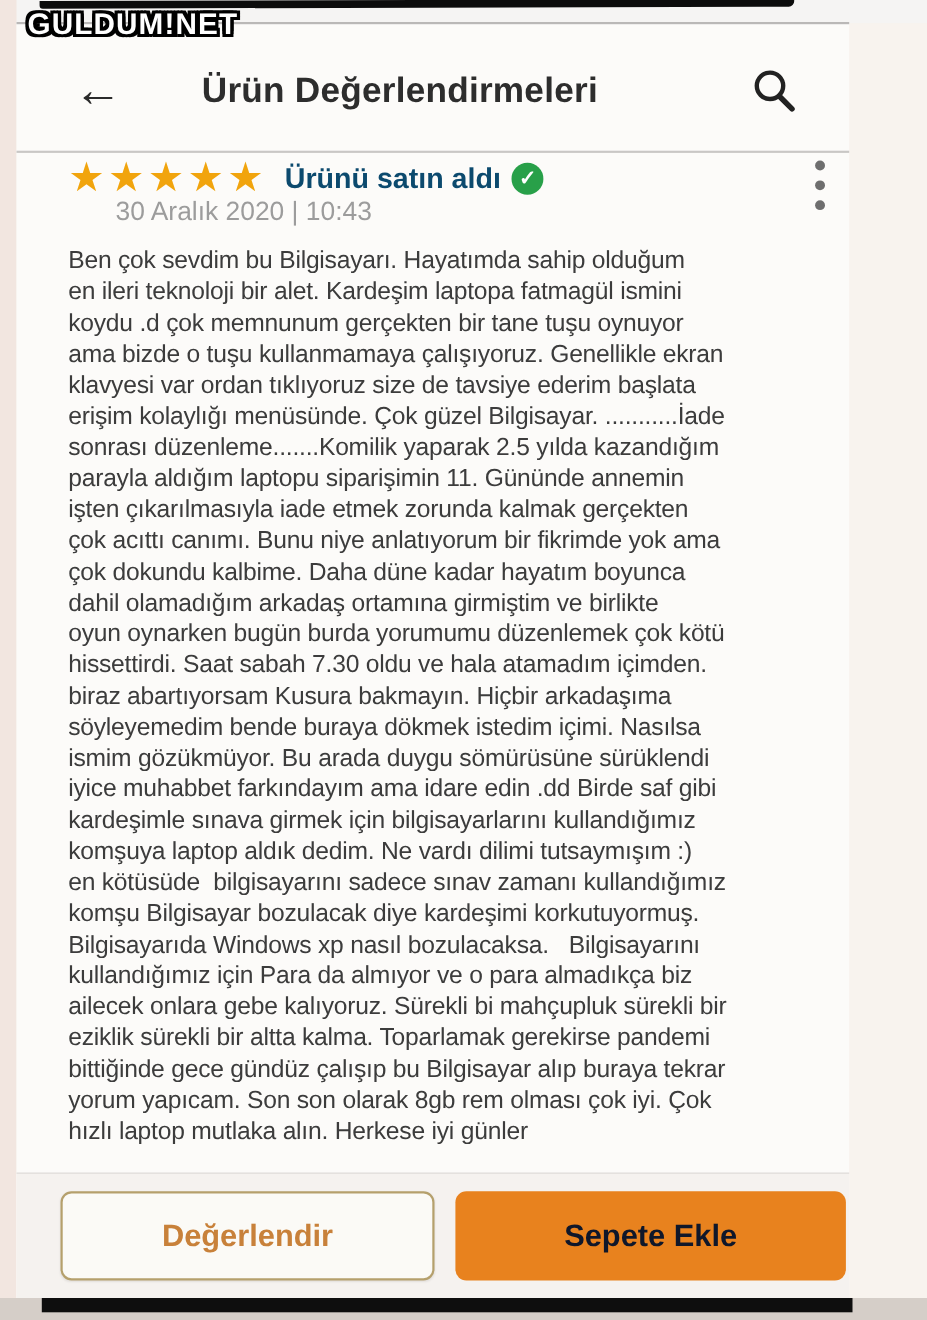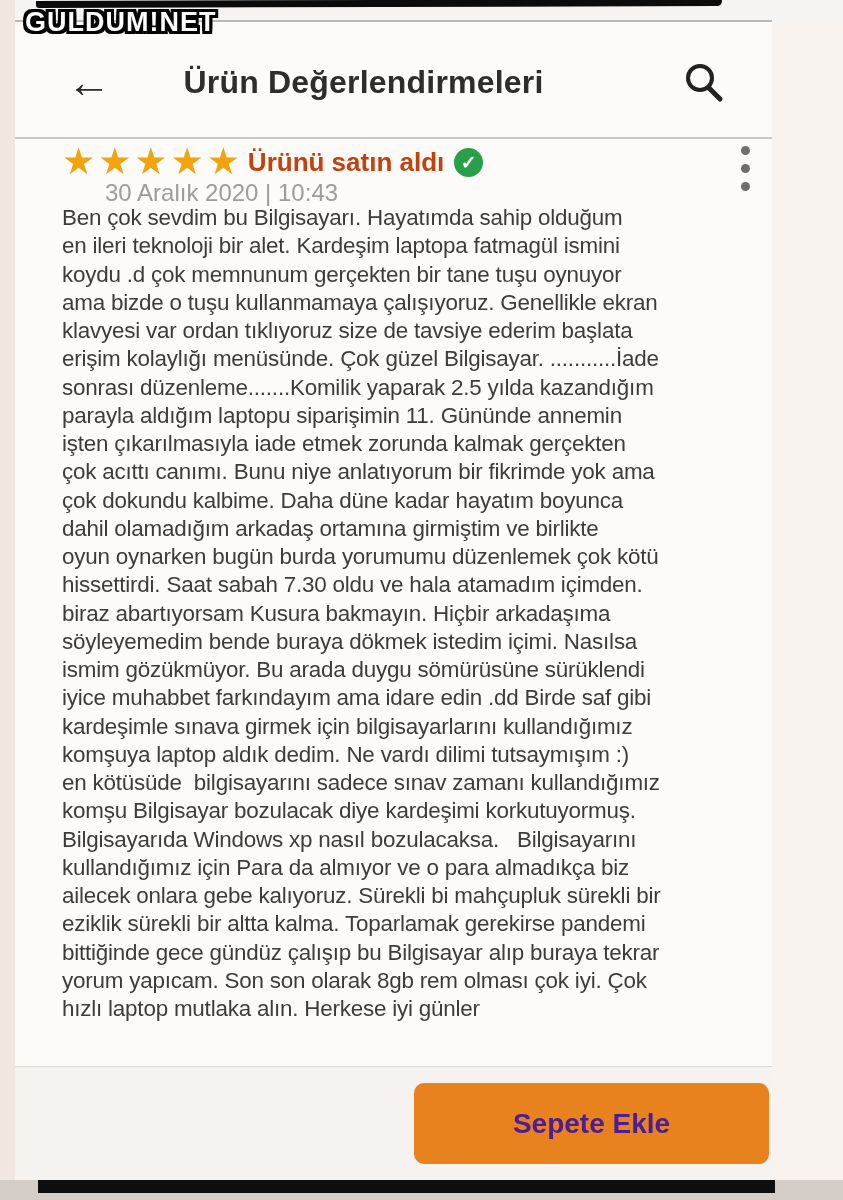--- a/index.html
+++ b/index.html
@@ -26,51 +26,51 @@
   }
   
   .app-header{ position:relative; height:117px; }
   .back-btn{ position:absolute; left:52px; top:38px; font-size:44px; color:#2b2b2b; line-height:44px; cursor:pointer; }
   .page-title{ position:absolute; left:0; right:60px; top:42px; text-align:center; font-size:32px; font-weight:bold; color:#2d2d2d; letter-spacing:0.2px; }
   .search-btn{ position:absolute; right:45px; top:38px; width:46px; height:46px; cursor:pointer; }
   .header-rule{ position:absolute; left:0; top:115px; width:100%; height:2px; background:#c9c7c5; }
   
   .review-head{ position:absolute; left:47px; top:122px; display:flex; align-items:center; }
   .stars{ font-size:37px; color:#f1a40d; letter-spacing:3px; line-height:36px; }
-  .purchase-label{ margin-left:5px; font-size:26px; font-weight:bold; color:#c2410c; }
+  .purchase-label{ margin-left:16px; font-size:26px; font-weight:bold; color:#0c4a6e; }
   .check-badge{
     margin-left:10px; width:29px; height:29px; border-radius:50%;
     background:#28a049; color:#fff; font-size:19px; font-weight:bold;
     display:flex; align-items:center; justify-content:center;
   }
   .kebab{ position:absolute; right:18px; top:120px; display:flex; flex-direction:column; gap:9px; padding:4px; cursor:pointer; }
   .kebab i{ width:9px; height:9px; border-radius:50%; background:#6e6e6e; }
   .review-date{ position:absolute; left:47px; top:157px; font-size:24px; color:#9c9c9c;margin-left:43px; }
   
   .review-body{
-    position:absolute; left:47px; top:182px; width:712px;
+    position:absolute; left:47px; top:201px; width:712px;
     font-size:22.4px; line-height:28.25px; color:#3c3c3c;
     white-space:pre-wrap; letter-spacing:-0.2px;
   }
   
   .footer-bar{
     position:absolute; left:0; bottom:0; width:100%; height:114px;
     background:#f5f2ef; border-top:1px solid #dddad7;
     display:flex; align-items:center;
   }
   .btn{ height:81px; border-radius:10px; font-size:28px; font-weight:bold;
         display:flex; align-items:center; justify-content:center; cursor:pointer; }
   .btn-outline{
     position:absolute; left:40px; top:16px; width:340px;
     background:#fbfaf6; border:2px solid #b5a06c; color:#c8813a;
     box-shadow:0 1px 2px rgba(0,0,0,0.08);
   }
   .btn-fill{
     position:absolute; left:399px; top:16px; width:355px;
-    background:#e8821e; border:none; color:#4c1d95;
+    background:#e8821e; border:none; color:#0f172a;
   }
   .bottom-strip{ position:absolute; left:0; top:1180px; width:843px; height:20px; background:#d5cec8; }
   .black-bottom{ position:absolute; left:38px; top:1180px; width:737px; height:13px; background:#0e0e0e; z-index:5; }
 </style>
 </head>
 <body>
 
 <div class="top-strip"></div>
 <div class="left-strip"></div>
 <div class="black-top"></div>
@@ -128,19 +128,20 @@
 komşu Bilgisayar bozulacak diye kardeşimi korkutuyormuş.
 Bilgisayarıda Windows xp nasıl bozulacaksa.   Bilgisayarını
 kullandığımız için Para da almıyor ve o para almadıkça biz
 ailecek onlara gebe kalıyoruz. Sürekli bi mahçupluk sürekli bir
 eziklik sürekli bir altta kalma. Toparlamak gerekirse pandemi
 bittiğinde gece gündüz çalışıp bu Bilgisayar alıp buraya tekrar
 yorum yapıcam. Son son olarak 8gb rem olması çok iyi. Çok
 hızlı laptop mutlaka alın. Herkese iyi günler</div>
 
   <div class="footer-bar">
+    <button class="btn btn-outline">Değerlendir</button>
     <button class="btn btn-fill">Sepete Ekle</button>
   </div>
 
 </div>
 
 <div class="bottom-strip"></div>
 <div class="black-bottom"></div>
 
 </body></html>

